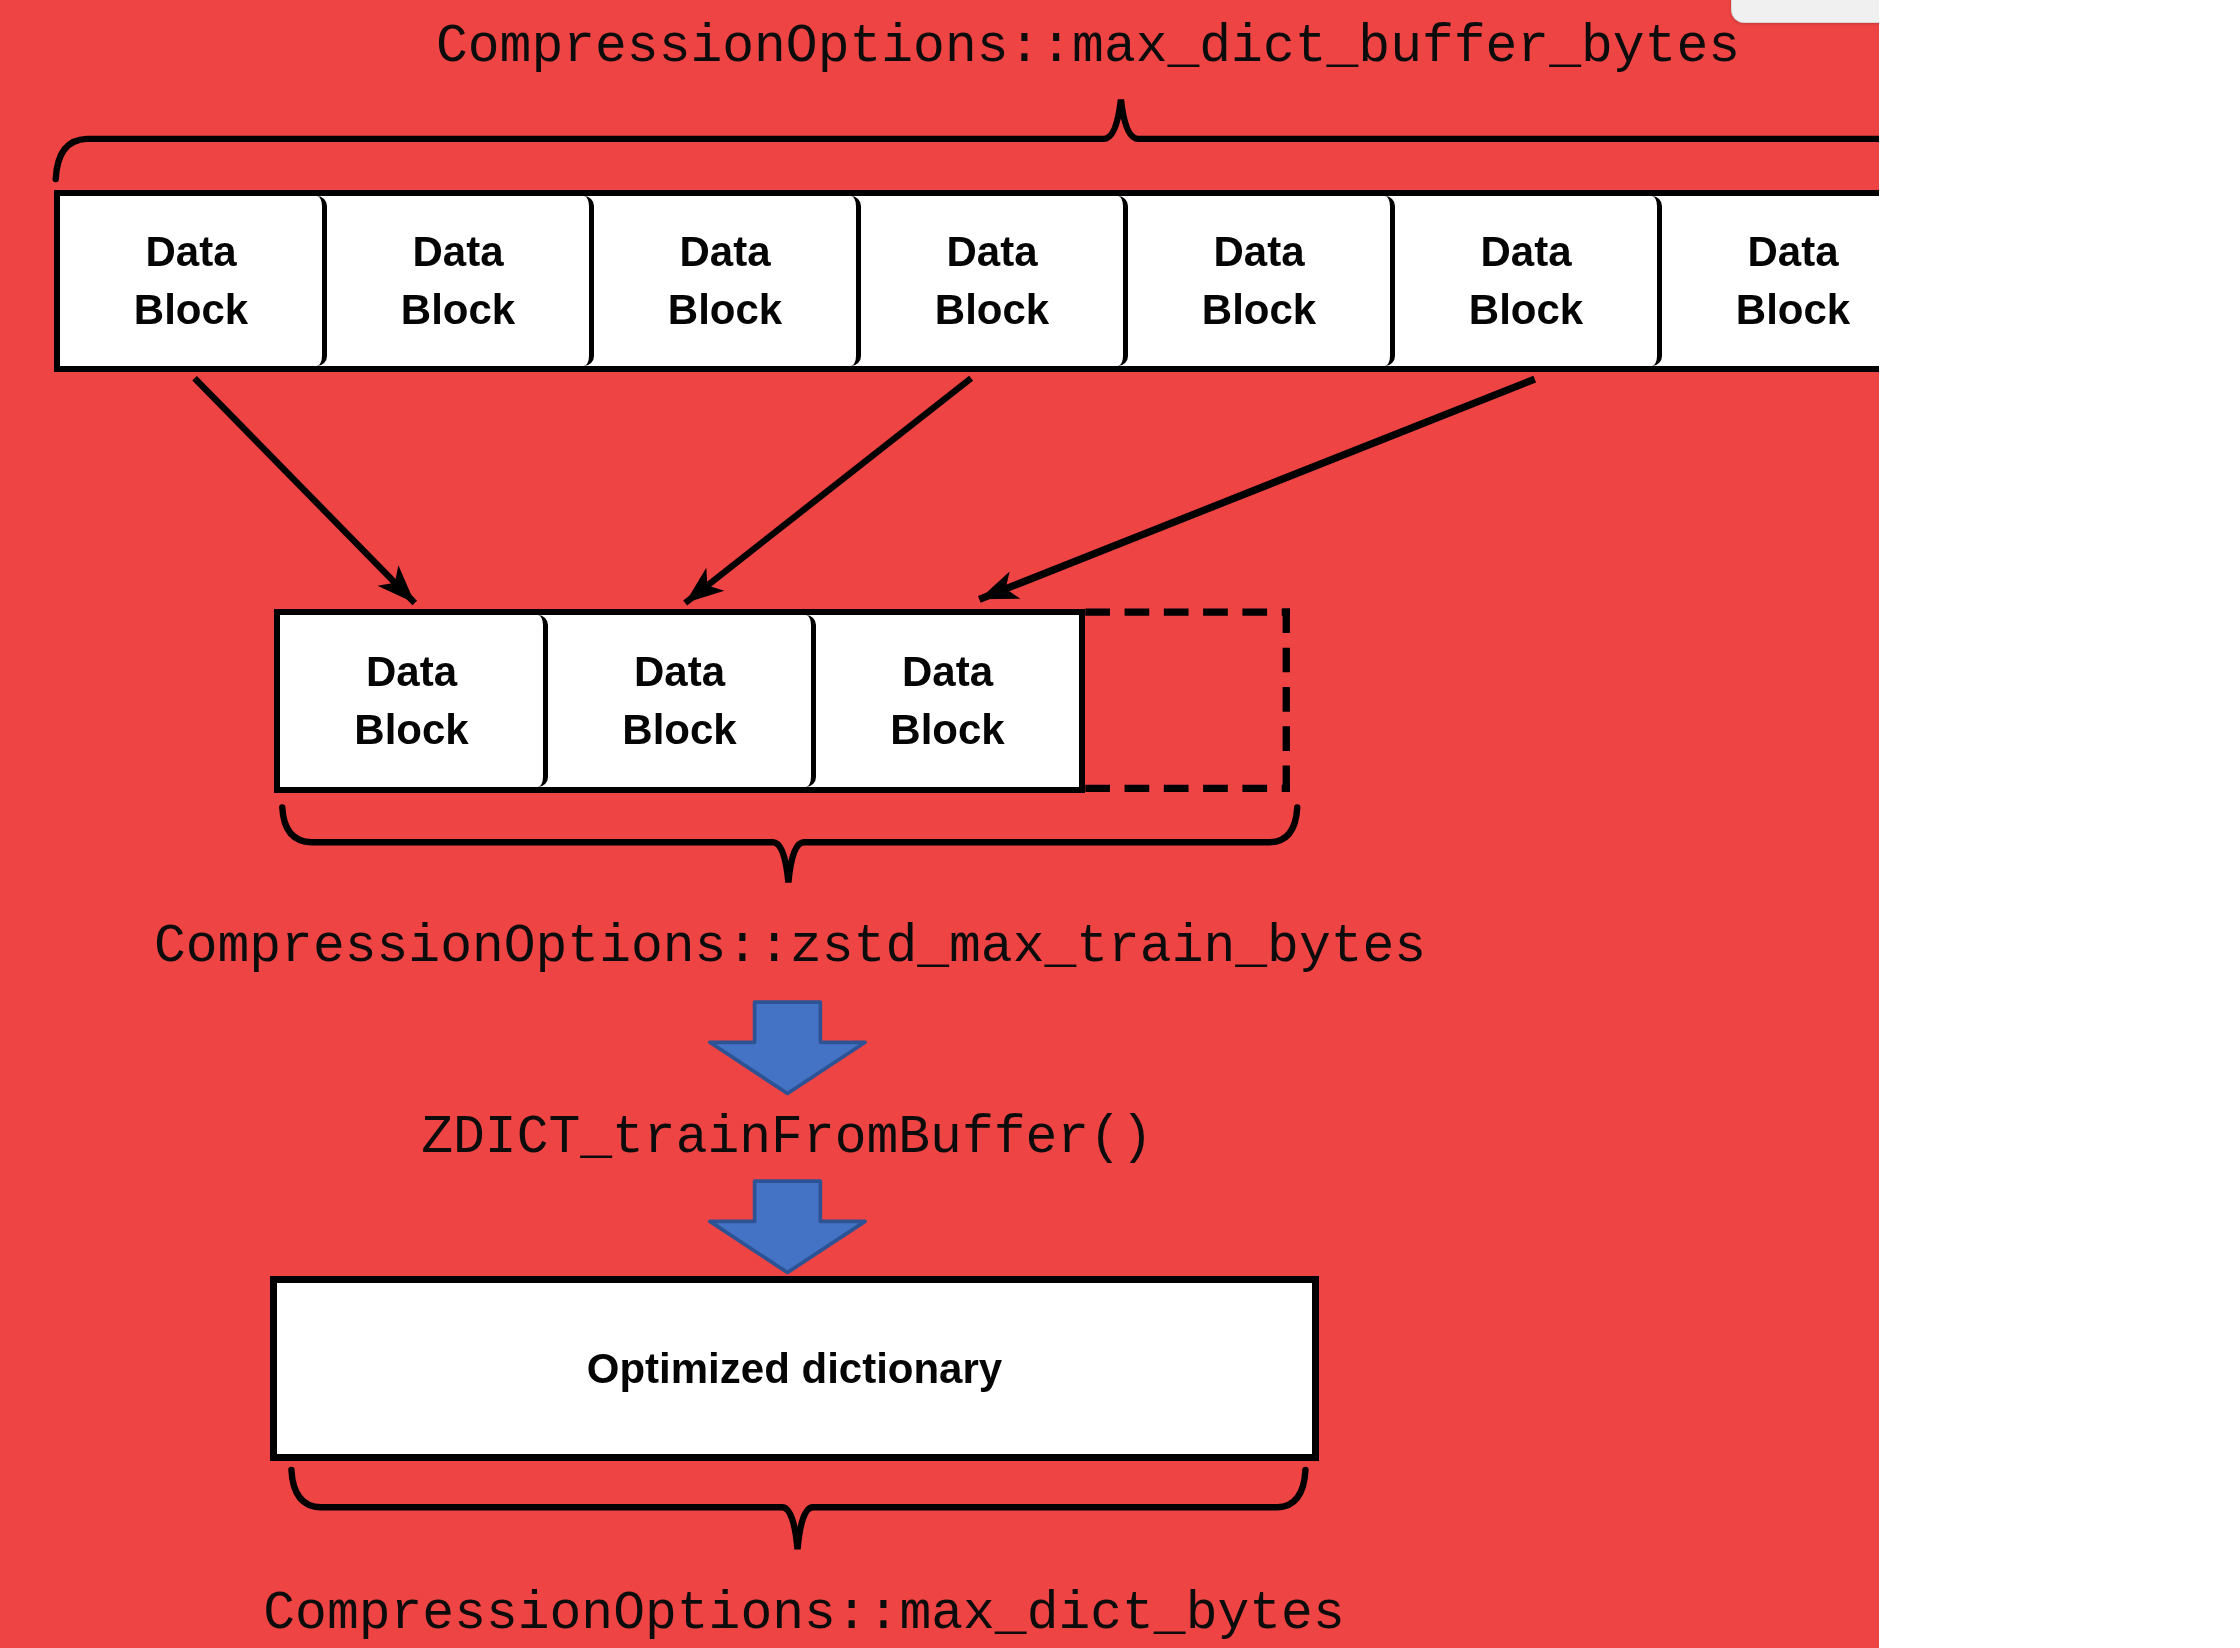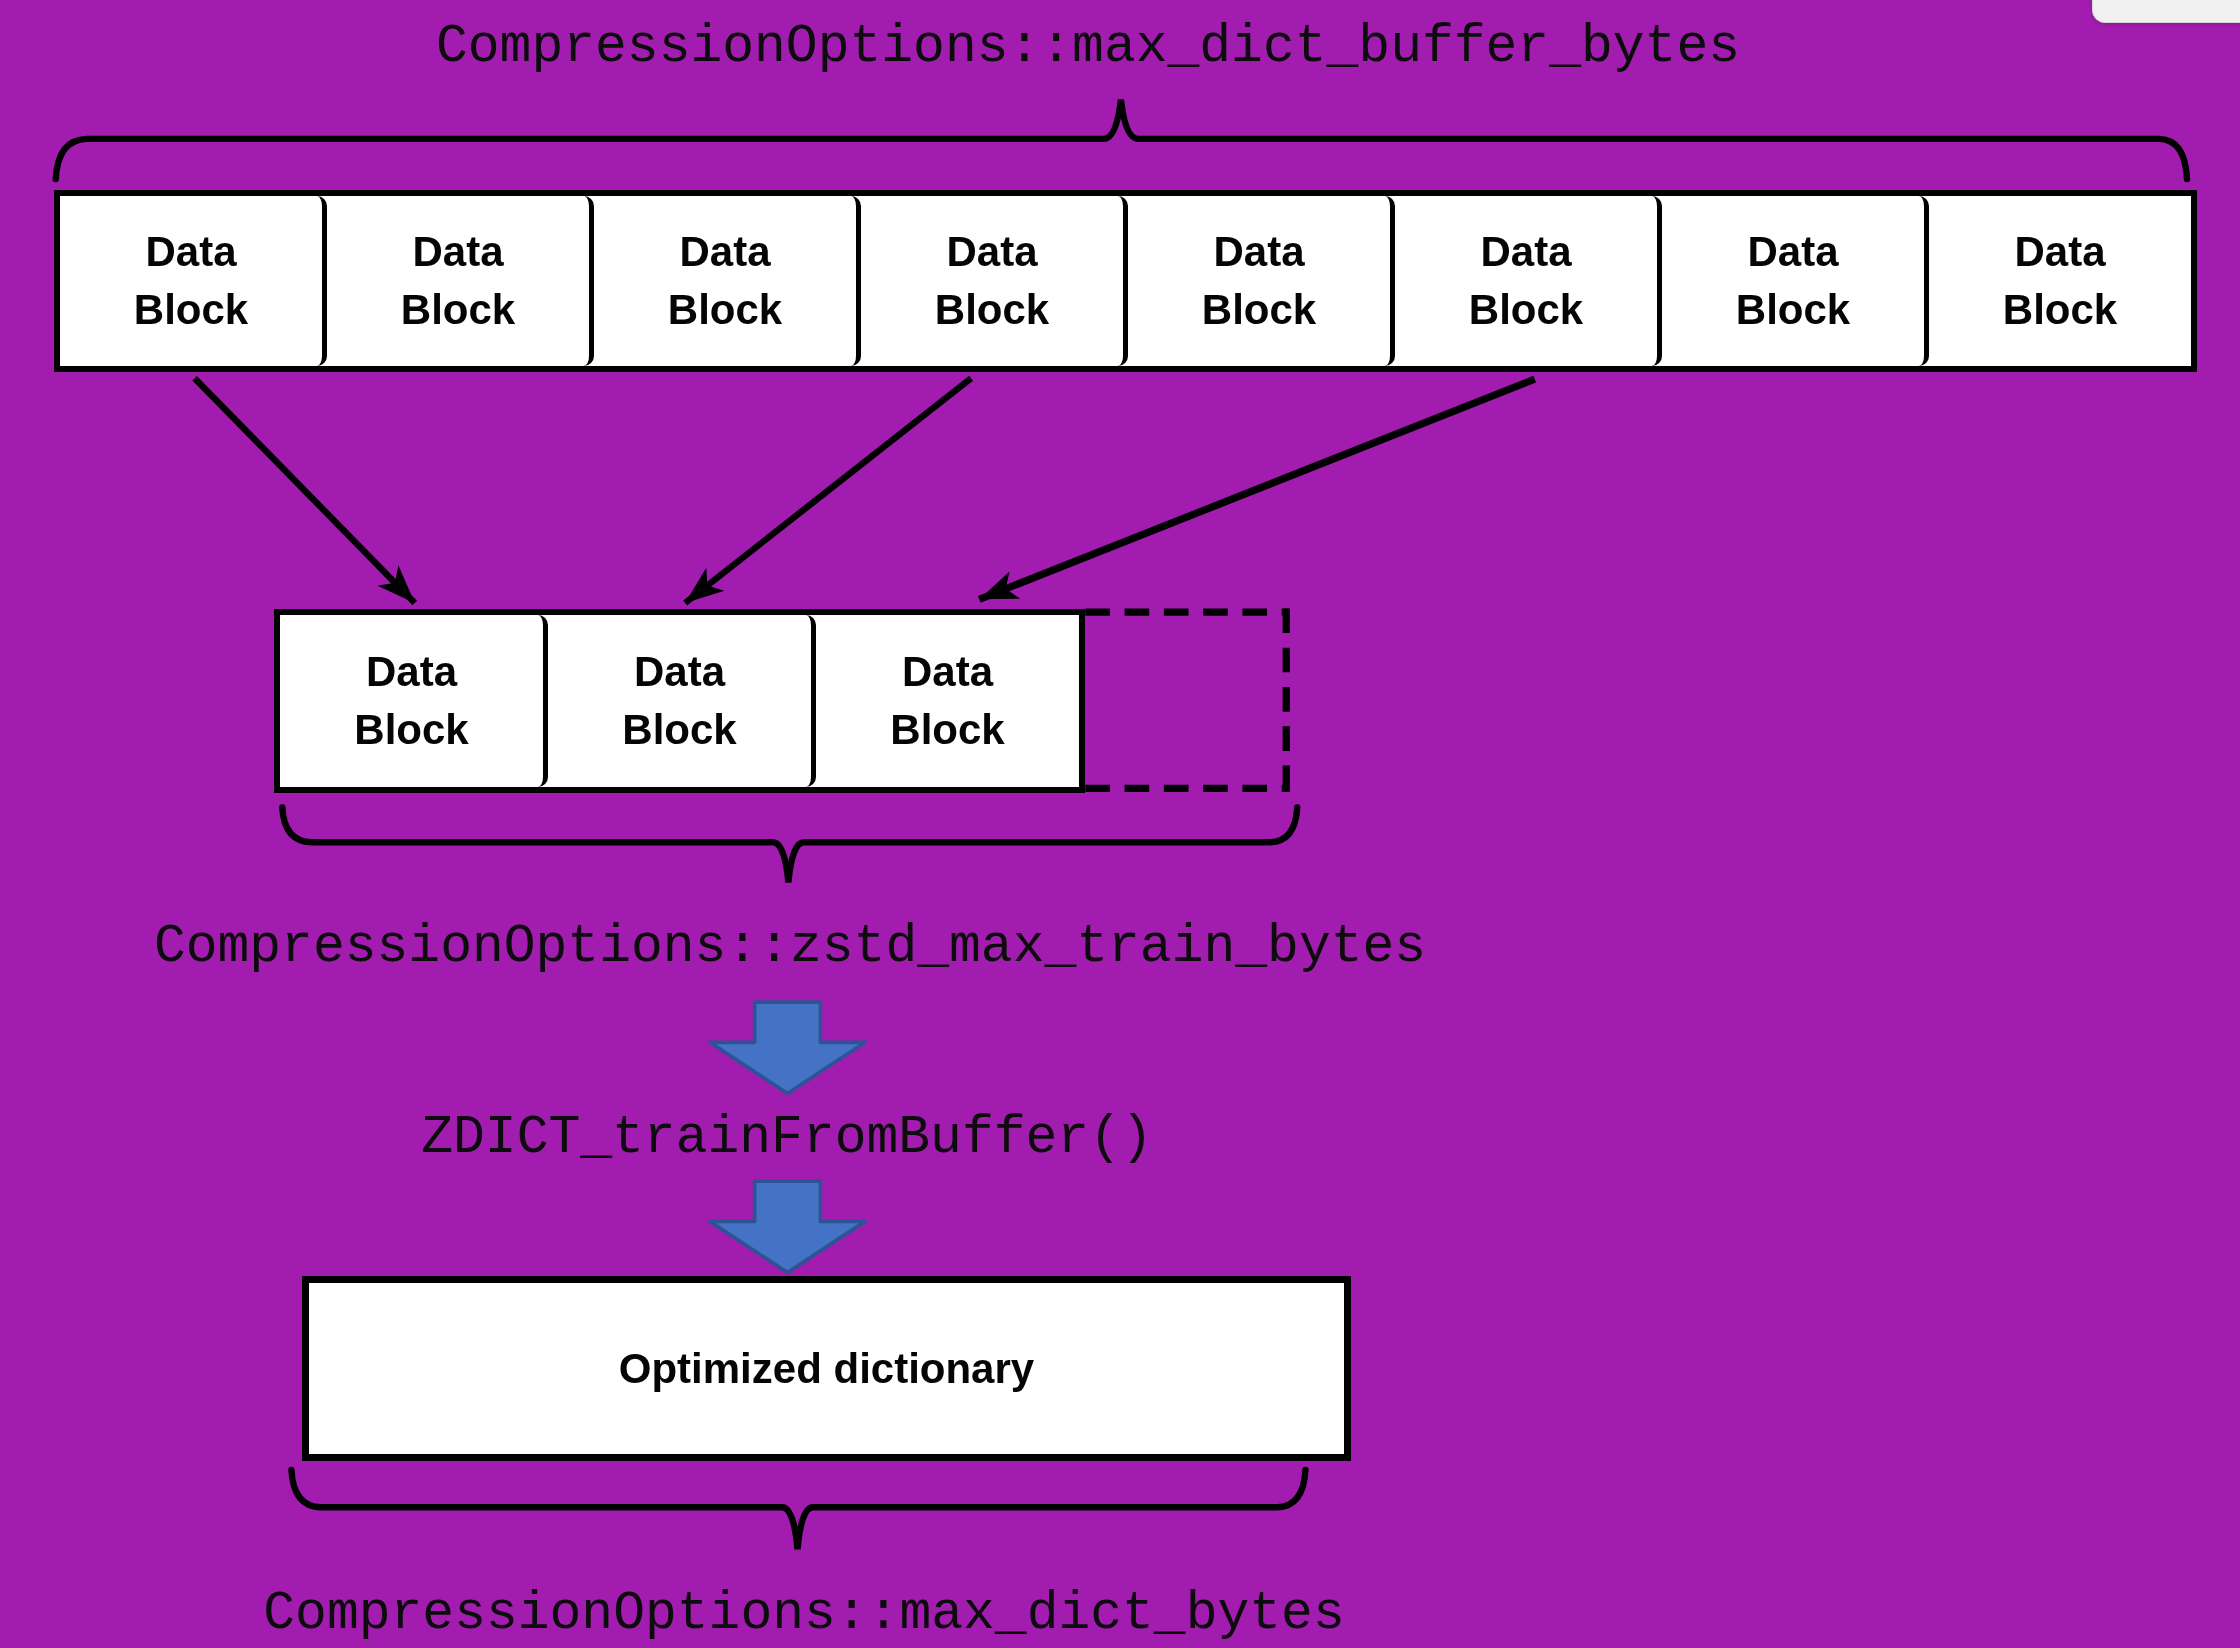--- a/index.html
+++ b/index.html
@@ -2,23 +2,23 @@
 <html style="font-size:14.6px"><head>
 <meta charset="utf-8">
 <style>
   html, body {
     margin: 0;
     padding: 0;
     background: #ffffff;
   }
   #canvas {
     position: relative;
-    width: 2240px;
+    width: 1879px;
     height: 1648px;
-    background: #a21caf;
+    background: #ef4444;
     overflow: hidden;
     font-family: "Liberation Sans", "DejaVu Sans", sans-serif;
   }
   .mono {
     position: absolute;
     font-family: "Liberation Mono", "DejaVu Sans Mono", monospace;
     font-size: 53px;
     color: #0c0c0c;
     white-space: nowrap;
     transform: translateX(-50%);
@@ -58,21 +58,20 @@
     width: 1049px; height: 185px;
     border: 7.3px solid #000;
     box-sizing: border-box;
     display: flex;
     align-items: center;
     justify-content: center;
     font-size: 42px;
     font-weight: 700;
     color: #050505;
     background: #ffffff;
-    margin-left: 32px;
   }
   #overlay-fragment {
     position: absolute;
     top: -1.8px; right: -3.7px;
     width: 150px; height: 23px;
     background: #f0f0f0;
     border: 0.9px solid #d7d7d7;
     border-bottom-left-radius: 12.8px;
     box-shadow: 0 0.9px 3.7px rgba(0,0,0,0.18);
   }

